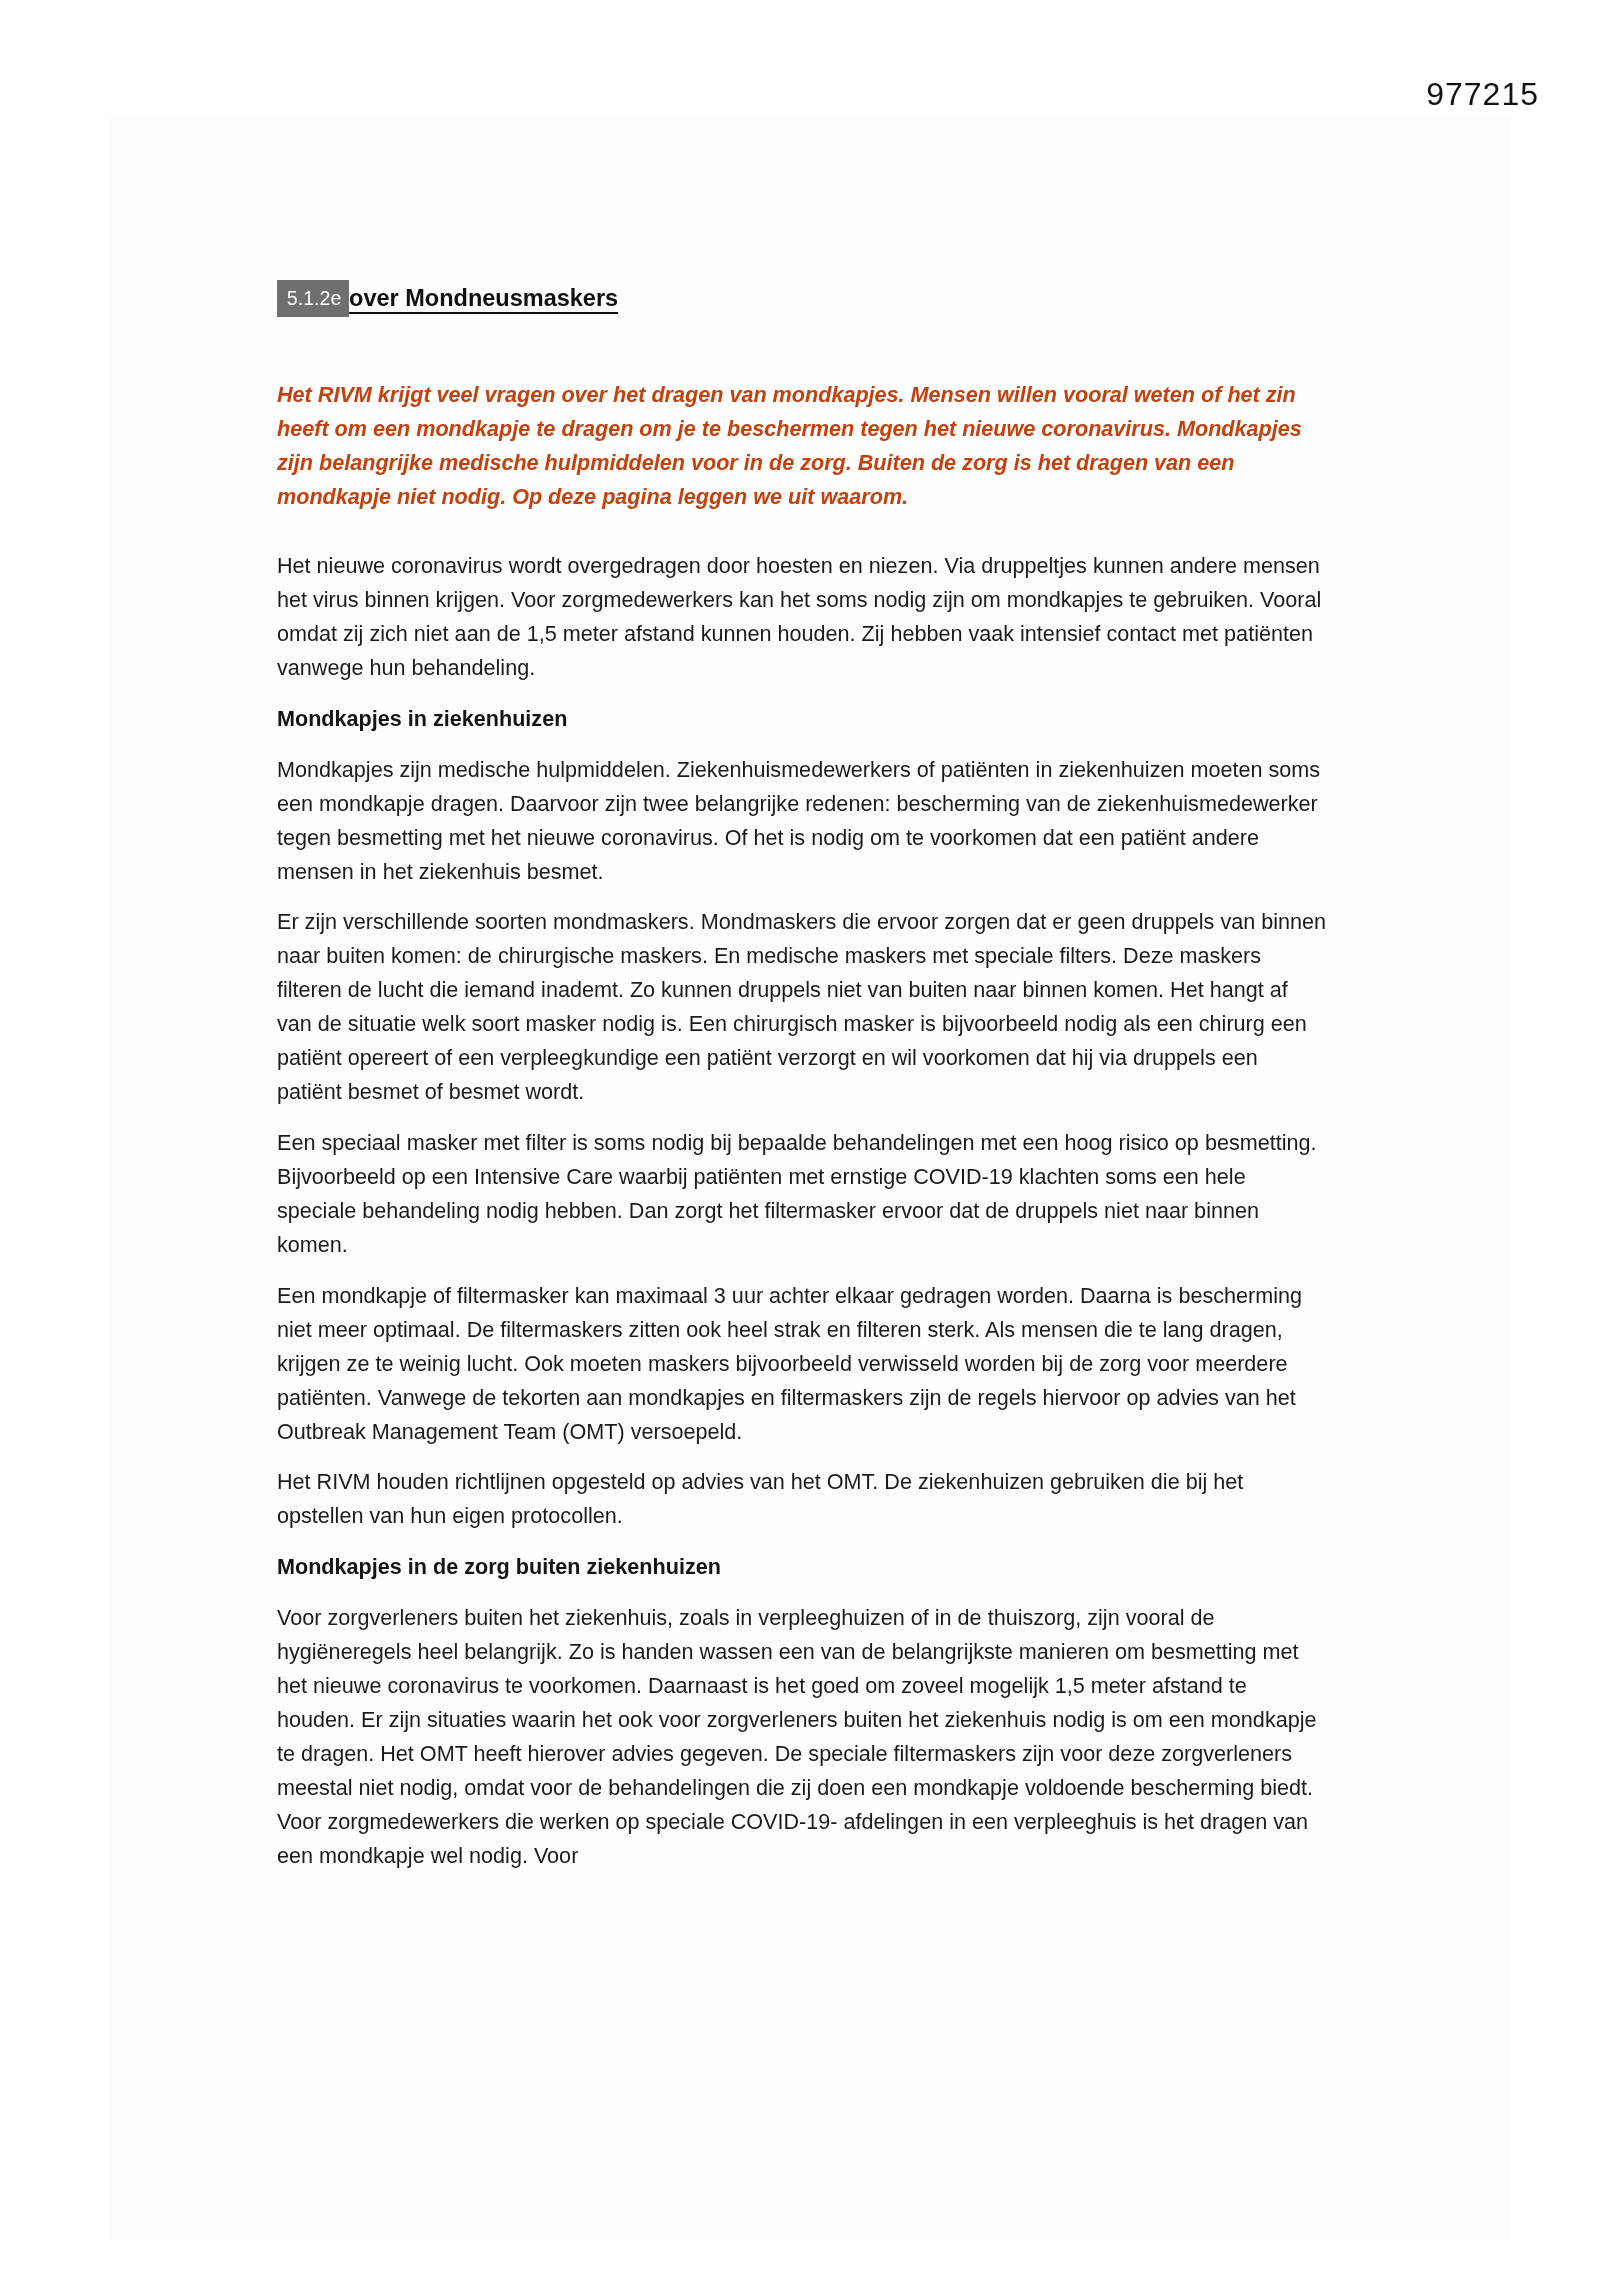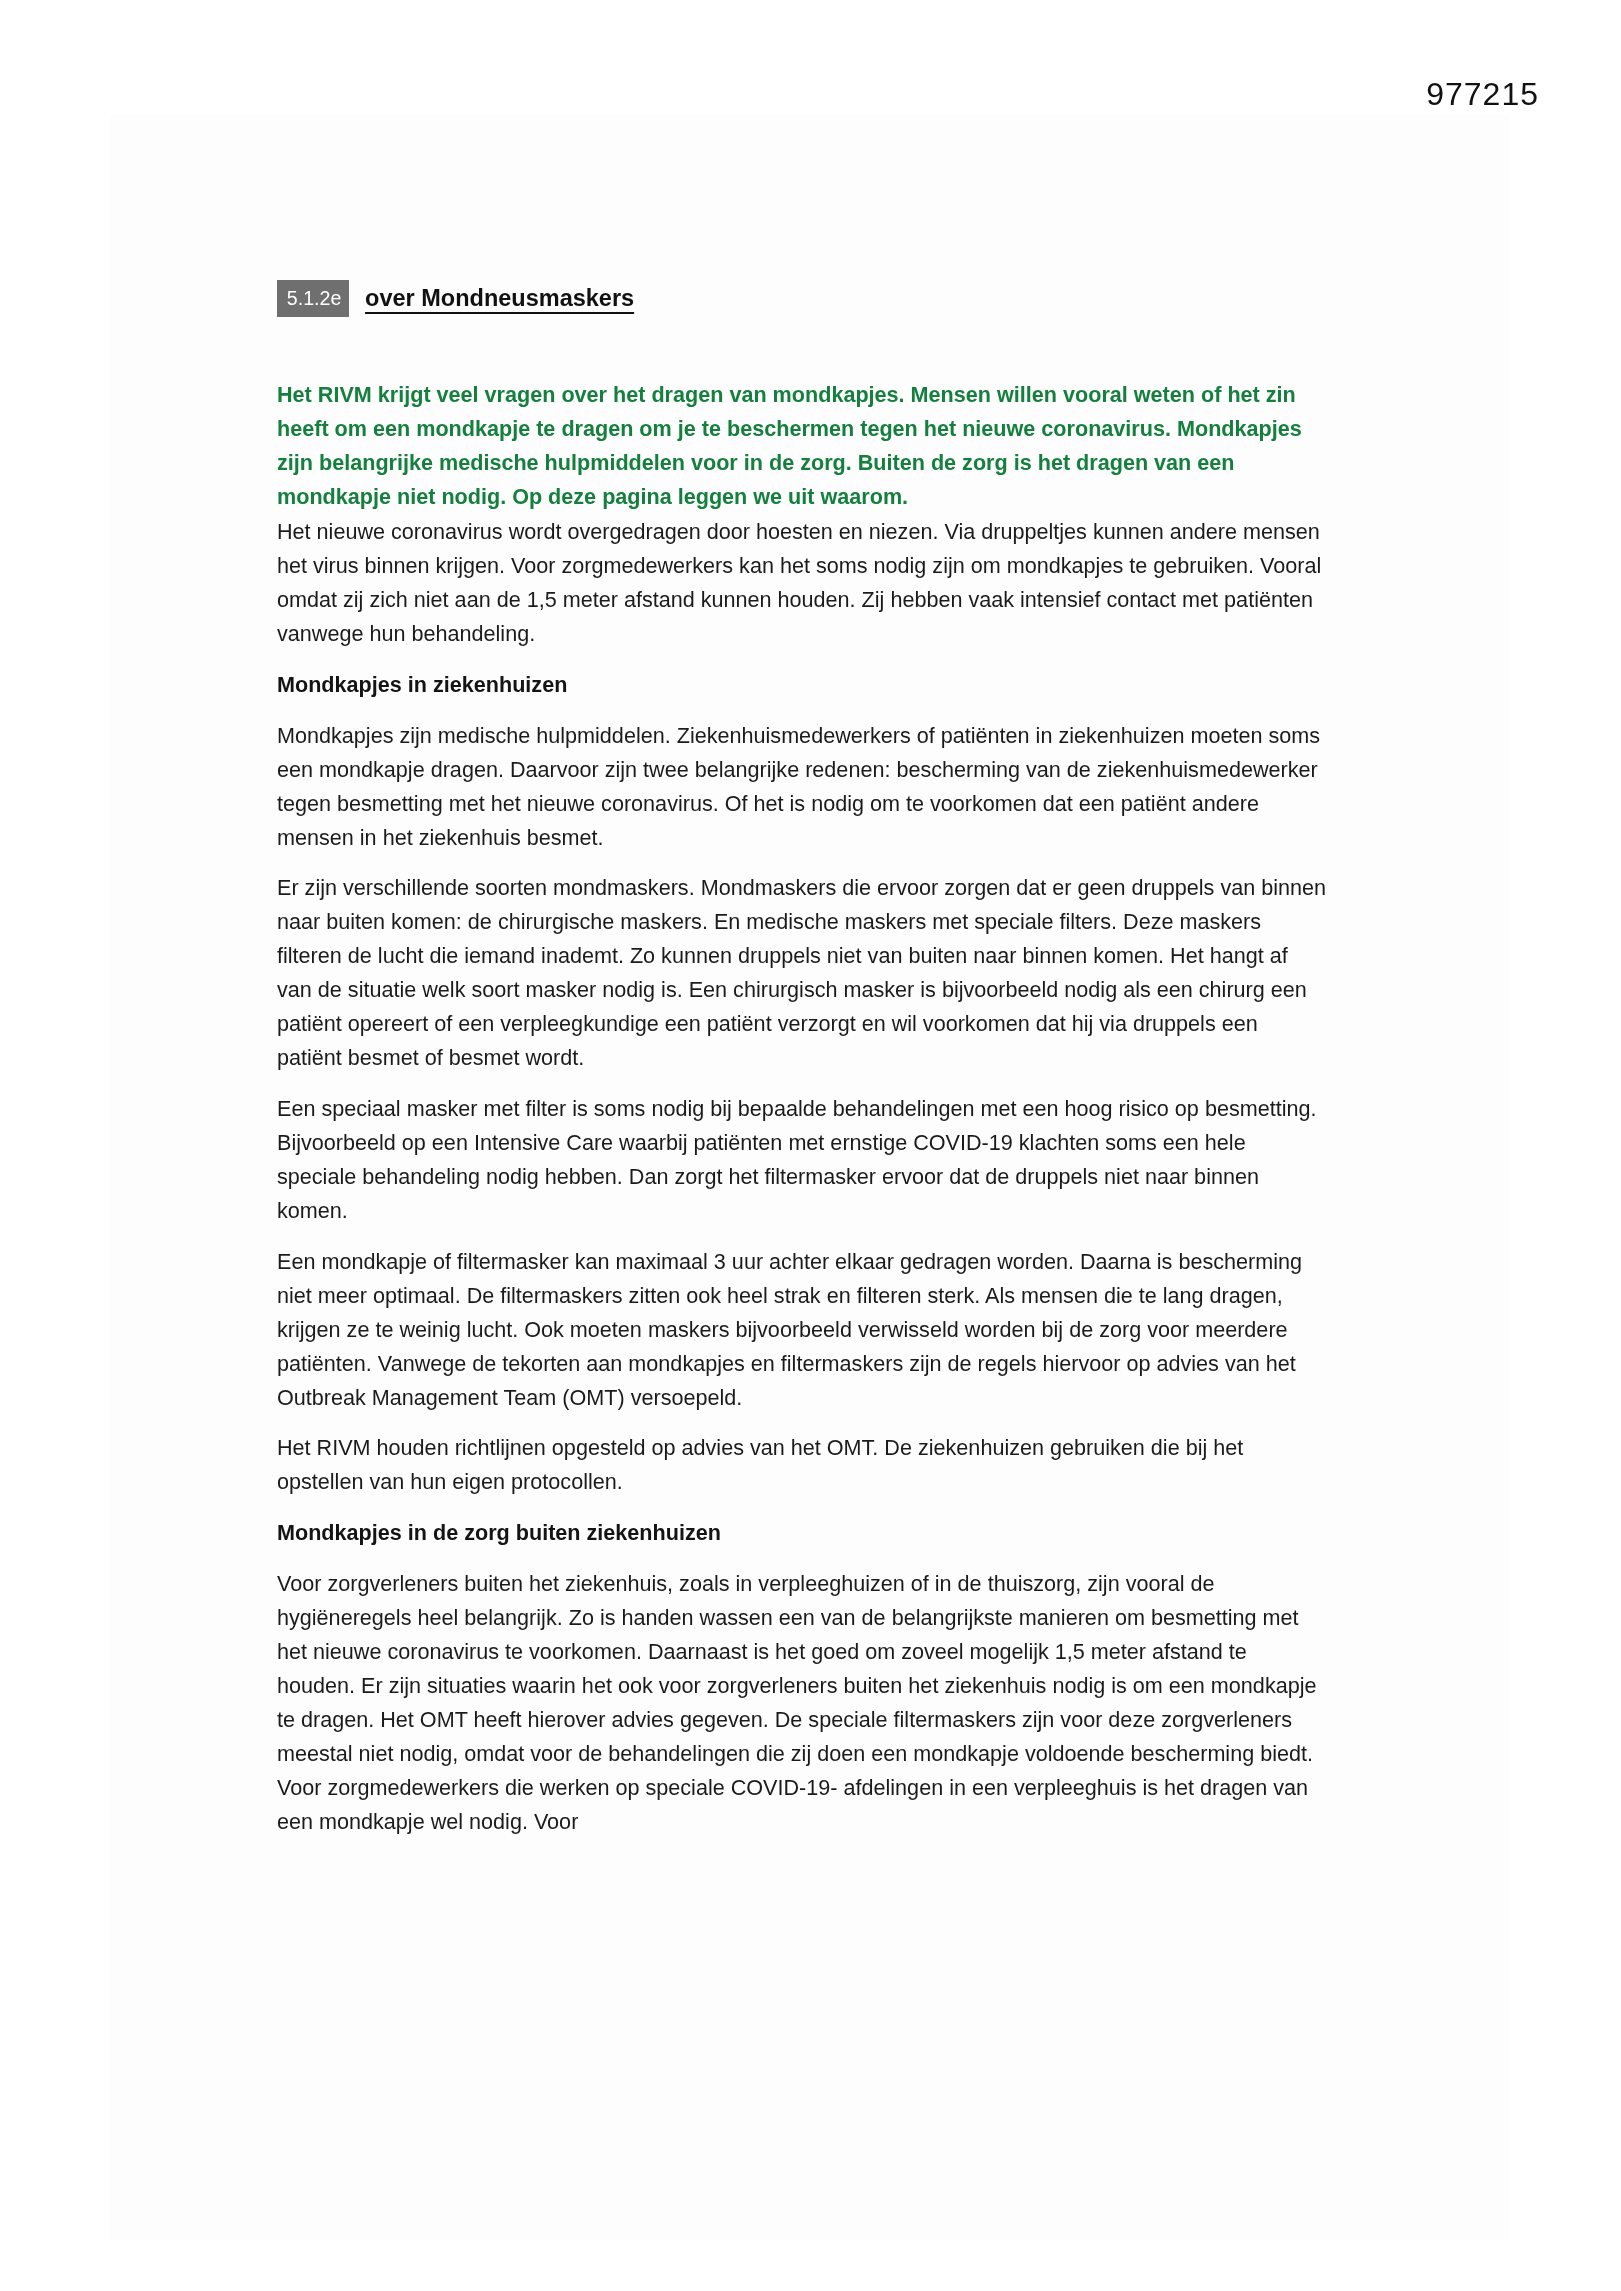--- a/index.html
+++ b/index.html
@@ -41,21 +41,20 @@
     position: absolute;
     left: 277px;
     top: 280px;
     width: 1051px;
   }
 
   .title-row {
     display: flex;
     align-items: stretch;
     margin-bottom: 61px;
-    gap: 16px;
   }
 
   .redaction-box {
     background: #6f6f6f;
     color: #ffffff;
     font-size: 19.6px;
     padding: 8.8px 7.8px 8.8px 9.8px;
     display: flex;
     align-items: center;
     line-height: 1;
@@ -78,22 +77,23 @@
   .body-text h2 {
     font-size: 21.6px;
     line-height: 34px;
     color: #1b1b1b;
     margin: 0 0 16.7px 0;
     font-weight: normal;
   }
 
   .body-text p.bold-intro {
     font-weight: bold;
-    color: #15803d;
-    margin-bottom: 1px;
+    color: #c2410c;
+    margin-bottom: 35px;
+    font-style: italic;
   }
 
   .body-text h2 {
     font-weight: bold;
     color: #141414;
     margin-top: 7px;
     margin-bottom: 16.7px;
   }
 </style>
 </head>

